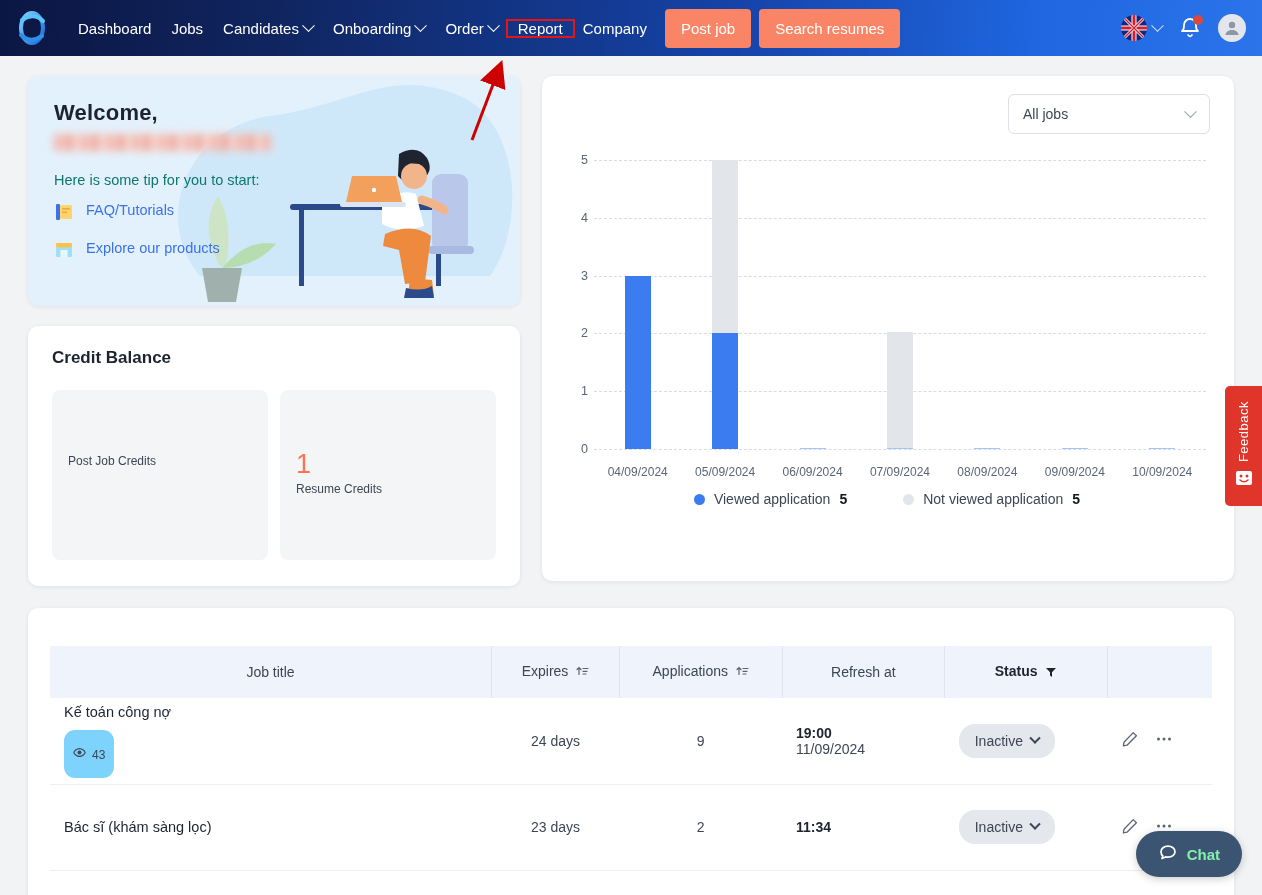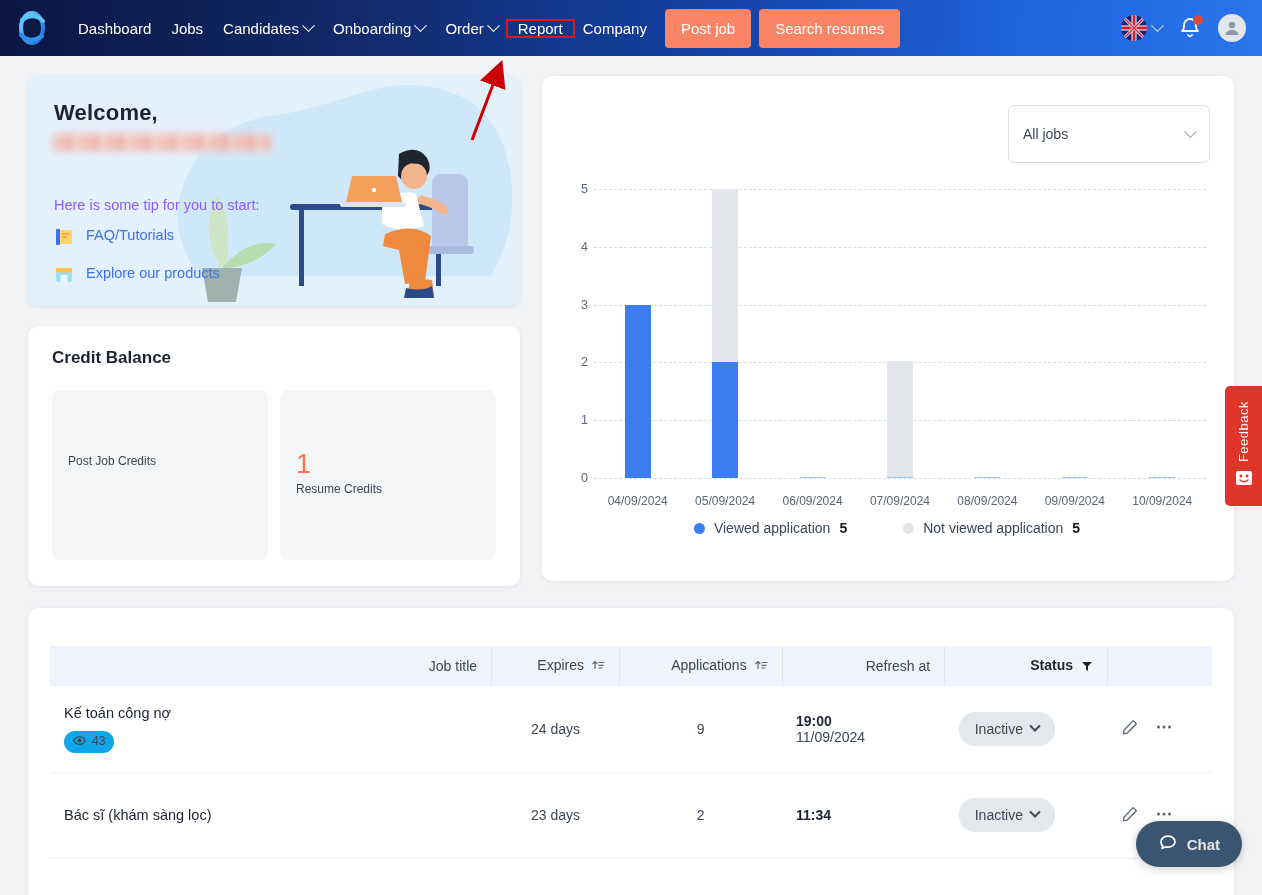--- a/index.html
+++ b/index.html
@@ -59,43 +59,43 @@
     height: 230px; border-radius: 10px; position: relative; overflow: hidden;
     background: #e3f1fc;
   }
   .welcome-inner { position: relative; z-index: 2; padding: 24px 0 0 26px; }
   .welcome h2 { font-size: 22px; color: #1d2430; font-weight: bold; letter-spacing:.2px;}
   .redacted {
     margin-top: 8px; height: 17px; width: 218px;
     background: repeating-linear-gradient(90deg,#f3b0a4 0 7px,#f6cfc7 7px 12px,#eda093 12px 19px,#f8dcd6 19px 26px);
     filter: blur(4px); opacity: .95; border-radius: 3px;
   }
-  .tip { margin-top: 46px; font-size: 14.5px; color: #8b5cf6; }
+  .tip { margin-top: 21px; font-size: 14.5px; color: #0f766e; }
   .tip-row { display: flex; align-items: flex-start; gap: 12px; margin-top: 14px; }
   .tip-link { color: #3b72e8; font-size: 14.5px; cursor: pointer; }
   .welcome-illus { position: absolute; right: 0; bottom: 0; z-index: 1; }
 
   
   .credit { margin-top: 20px; padding: 22px 24px 26px 24px; }
   .credit h3 { font-size: 17px; color: #1d2430; font-weight: bold; }
   .credit-grid { display: flex; gap: 12px; margin-top: 22px; }
   .credit-box { flex: 1; background: #f4f5f6; border-radius: 8px; height: 170px;
     padding: 60px 16px 0 16px; }
   .credit-num { font-size: 27px; color: #fa7452; line-height: 1.05; }
   .credit-label { font-size: 12px; color: #3c4654; margin-top: 4px; }
 
   
   .chart-card { padding: 18px 24px 16px 22px; height: 505px; position: relative; }
   .chart-head { display: flex; align-items: flex-start; }
   .chart-title { font-size: 14.5px; color: #3c4654; }
   .chart-total { font-size: 27px; color: #10161f; margin-top: 4px; font-weight: normal; }
   .select {
-    margin-left: auto; width: 202px; height: 58px; border: 1px solid #dcdfe4;
+    margin-left: auto; width: 202px; height: 40px; border: 1px solid #dcdfe4;
     border-radius: 6px; display: flex; align-items: center;
-    padding: 0 14px; font-size: 14px; color: #3c4654; cursor: pointer; background:#fff;margin-top:11px;
+    padding: 0 14px; font-size: 14px; color: #3c4654; cursor: pointer; background:#fff;
   }
   .select .chev { margin-left: auto; width: 9px; height: 9px;
     border-right: 1.6px solid #9aa3b0; border-bottom: 1.6px solid #9aa3b0;
     transform: rotate(45deg) translate(-2px,-2px); }
 
   .plot-wrap { position: relative; margin-top: 16px; height: 335px; }
   .ytick { position: absolute; left: 0; transform: translateY(-50%);
     font-size: 12.5px; color: #5b6573; width: 24px; text-align: right; }
   .gridline { position: absolute; left: 30px; right: 4px; height: 0;
     border-top: 1px dashed #d8dce2; }
@@ -113,31 +113,31 @@
   .legend-item { display: flex; align-items: center; gap: 9px; font-size: 14px; color: #3c4654; cursor: pointer; }
   .dot { width: 11px; height: 11px; border-radius: 50%; }
   .legend-val { font-weight: bold; color: #10161f; }
 
   
   .table-card { margin: 22px 28px 0 28px; padding: 20px 22px 0 22px; height: 300px; overflow: hidden; }
   .table-card h3 { font-size: 17px; color: #1d2430; font-weight: bold; }
   table { width: 100%; border-collapse: collapse; margin-top: 18px; table-layout: fixed; }
   thead th {
     background: #eef3fc; font-weight: normal; font-size: 14px; color: #3c4654;
-    text-align: right; height: 40px; padding: 0 14px; border-right: 1px solid #dfe5f0;
+    text-align: center; height: 52px; padding: 0 14px; border-right: 1px solid #dfe5f0;
   }
   thead th:last-child { border-right: none; }
   thead th.th-status { font-weight: bold; color:#1d2430; }
   .sort-ico, .filter-ico { display: inline-block; vertical-align: -2px; margin-left: 4px; }
   tbody td { height: 86px; padding: 0 14px; font-size: 14px; color: #3c4654;
     border-bottom: 1px solid #edeff3; vertical-align: middle; }
   .job-title { font-size: 14.5px; color: #1d2430; }
   .views {
-    display: inline-flex; align-items: flex-start; gap: 6px; margin-top: 10px;
-    background: #0ea5e9; border-radius: 11px; padding: 3px 9px; font-size: 12px; color: #3c4654;
+    display: inline-flex; align-items: flex-end; gap: 6px; margin-top: 10px;
+    background: #7dd3fc; border-radius: 11px; padding: 16px 9px; font-size: 12px; color: #3c4654;
   }
   .c-center { text-align: center; }
   .time-b { font-weight: bold; color: #1d2430; }
   .status-pill {
     display: inline-flex; align-items: center; gap: 8px;
     background: #e4e7eb; color: #3c4654; border-radius: 16px;
     padding: 9px 16px; font-size: 14px; cursor: pointer;
   }
   .status-pill .chev { width: 8px; height: 8px; border-right: 2px solid #3c4654;
     border-bottom: 2px solid #3c4654; transform: rotate(45deg) translate(-2px,-2px); }
@@ -149,22 +149,22 @@
     position: absolute; right: 0; top: 386px; width: 37px; height: 120px;
     background: #e0352b; border-radius: 5px 0 0 5px; cursor: pointer;
     display: flex; flex-direction: column; align-items: center; justify-content: center; gap: 6px;
     z-index: 20;
   }
   .feedback-text {
     color: #fff; font-size: 13px; writing-mode: vertical-rl;
     transform: rotate(180deg); letter-spacing: .5px;
   }
   .chat-widget {
-    position: absolute; right: 20px; bottom: 28px; height: 46px;
-    background: #3a5472; color: #e5e5e5; border-radius: 23px;
+    position: absolute; right: 20px; bottom: 18px; height: 46px;
+    background: #3a5472; color: #86efac; border-radius: 23px;
     display: flex; align-items: center; gap: 9px; padding: 12px 22px;
     font-size: 15px; font-weight: bold; cursor: pointer; z-index: 20;
     box-shadow: 0 2px 8px rgba(0,0,0,.2);
   }
 
   
   .annot { position: absolute; left: 0; top: 0; width: 1262px; height: 895px;
     pointer-events: none; z-index: 30; }
 </style>
 </head>

